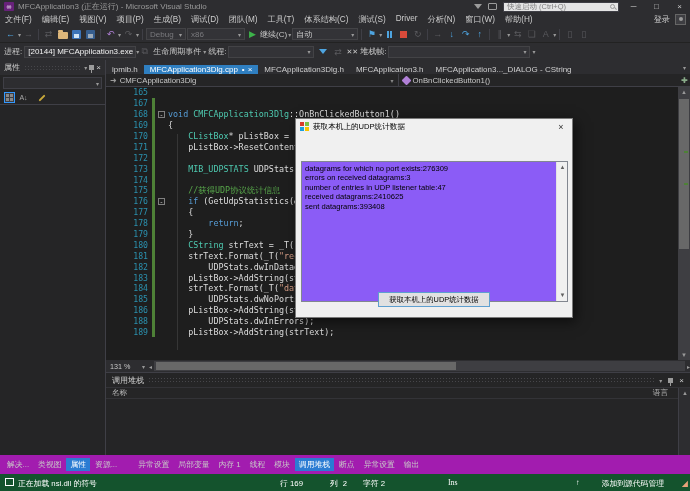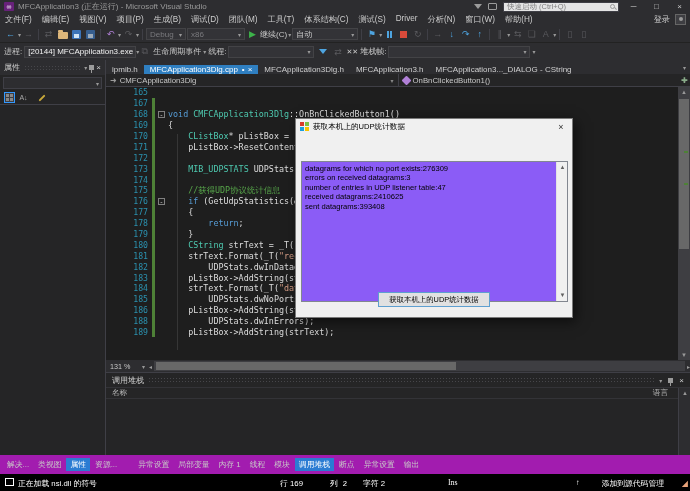--- a/index.html
+++ b/index.html
@@ -93,21 +93,21 @@
   .cs-head{height:12px;display:flex;align-items:center;font-size:7.6px;color:#b8b8b8;border-top:1px solid #333337;border-bottom:1px solid #333337;padding:0 6px;}
   .cs-scroll{position:absolute;right:0;top:15px;width:12px;bottom:0;background:#2d2d30;border-left:1px solid #3f3f46;}
   .pin{width:5px;height:5px;background:#9b9b9b;position:relative;margin:0 2px;}
   .pin::after{content:"";position:absolute;left:2px;top:5px;width:1px;height:3px;background:#9b9b9b;}
   
   .bottomtabs{position:absolute;left:0;top:455px;right:0;height:19px;background:#a21caf;display:flex;align-items:center;gap:1px;padding:0 3px;font-size:7.8px;}
   .btab{padding:1px 4px;color:#c8c8c8;white-space:nowrap;}
   .btab.active{background:#2b7cd3;color:#fff;}
   .btab.gap{margin-left:12px;}
   
-  .statusbar{position:absolute;left:0;top:474px;right:0;height:17px;background:#000000;color:#fff;font-size:7.8px;}
+  .statusbar{position:absolute;left:0;top:474px;right:0;height:17px;background:#14532d;color:#fff;font-size:7.8px;}
   .sb-msg{position:absolute;left:18px;top:4px;}
   .sb-ico{position:absolute;left:5px;top:4px;width:9px;height:8px;border:1px solid #fff;}
   .sb-line{position:absolute;left:280px;top:4px;} .sb-col{position:absolute;left:330px;top:4px;font-family:Liberation Mono, monospace;}
   .sb-char{position:absolute;left:363px;top:4px;} .sb-ins{position:absolute;left:448px;top:4px;font-family:Liberation Serif, serif;}
   .sb-src{position:absolute;right:26px;top:4px;} .sb-up{position:absolute;right:110px;top:4px;}
   .sb-grip{position:absolute;right:2px;top:5px;color:#e8a37a;font-size:8px;}
   
   .dlg{position:absolute;left:295px;top:118px;width:278px;height:200px;background:#f0f0f0;border:1px solid #7a7a7a;box-shadow:3px 4px 12px rgba(0,0,0,.55);z-index:5;}
   .dlg-title{height:15px;display:flex;align-items:center;padding:0 4px;background:#f0f0f0;font-size:7.6px;color:#000;}
   .dlg-ico{width:9px;height:9px;margin-right:4px;background:

